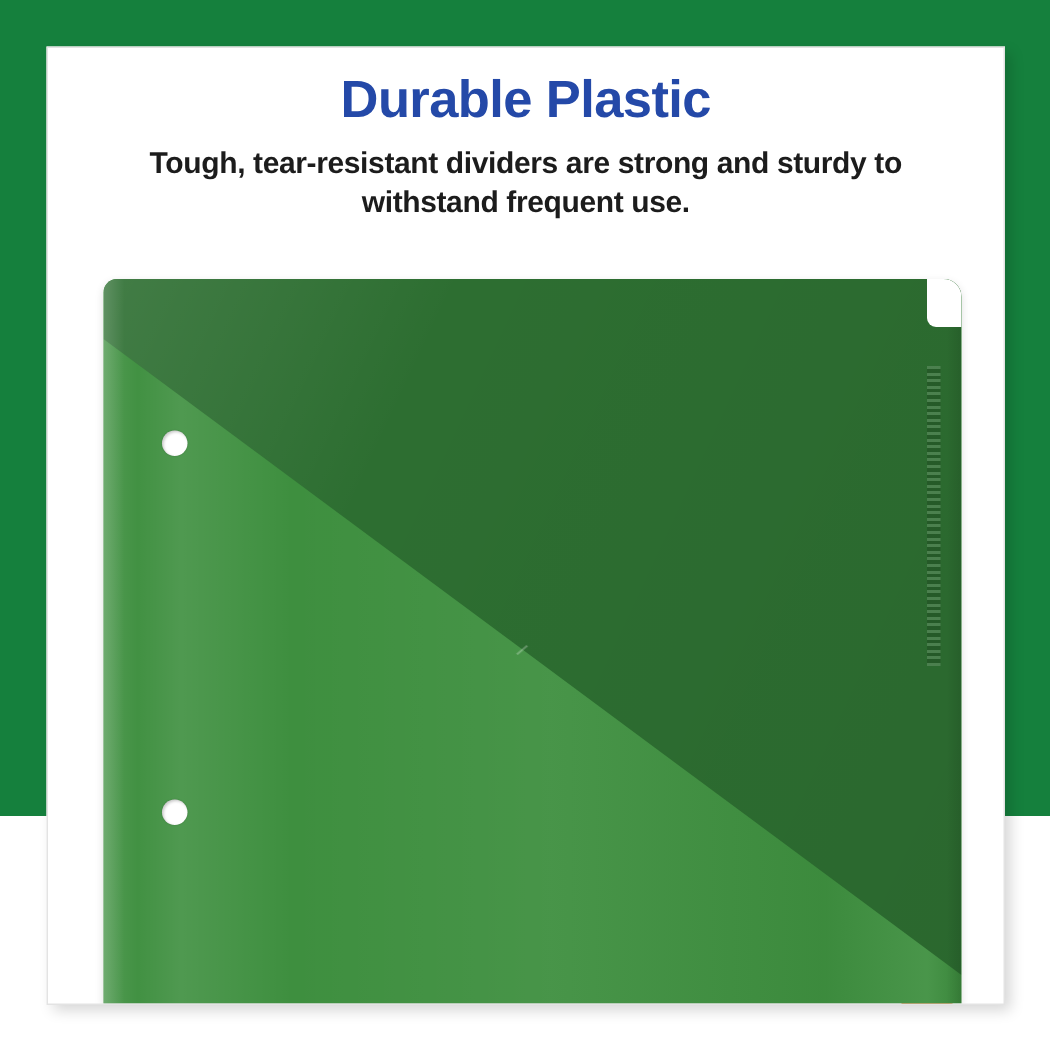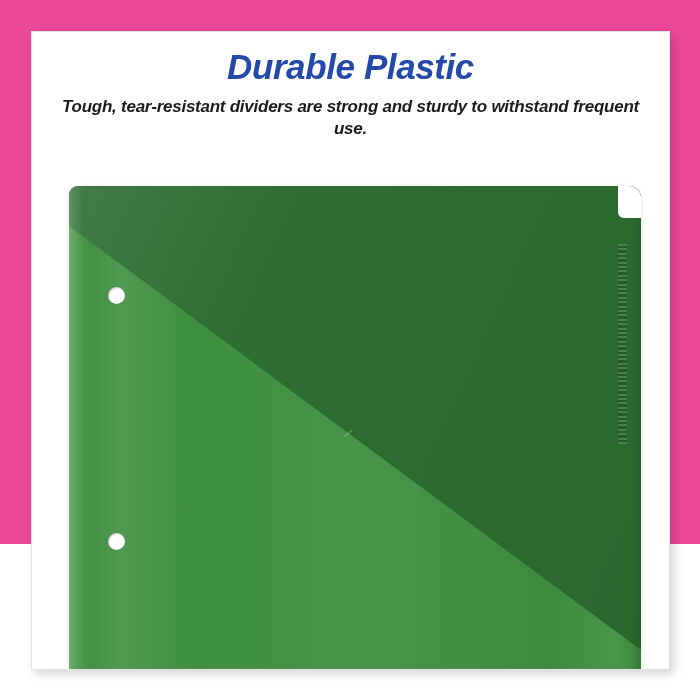--- a/index.html
+++ b/index.html
@@ -9,22 +9,21 @@
     height: 700px;
     background: #ffffff;
     font-family: "Liberation Sans", sans-serif;
     overflow: hidden;
   }
 
   #stage {
     position: relative;
     width: 700px;
     height: 544px;
-    background: #ec4899;
-    font-style: italic;
+    background: #15803d;
   }
 
   
   .product-card {
     position: absolute;
     left: 31px;
     top: 31px;
     width: 637px;
     height: 637px;
     background: #ffffff;
@@ -44,21 +43,21 @@
   .headline {
     margin: 0;
     font-size: 35px;
     font-weight: bold;
     letter-spacing: -0.4px;
     color: #2449a8;
     line-height: 1.08;
   }
   .subhead {
     margin: 10px 22px 0 22px;
-    font-size: 17px;
+    font-size: 20px;
     font-weight: bold;
     color: #1c1c1c;
     line-height: 1.32;
     letter-spacing: -0.25px;
   }
 
   
   .divider-stage {
     position: absolute;
     left: 0;

